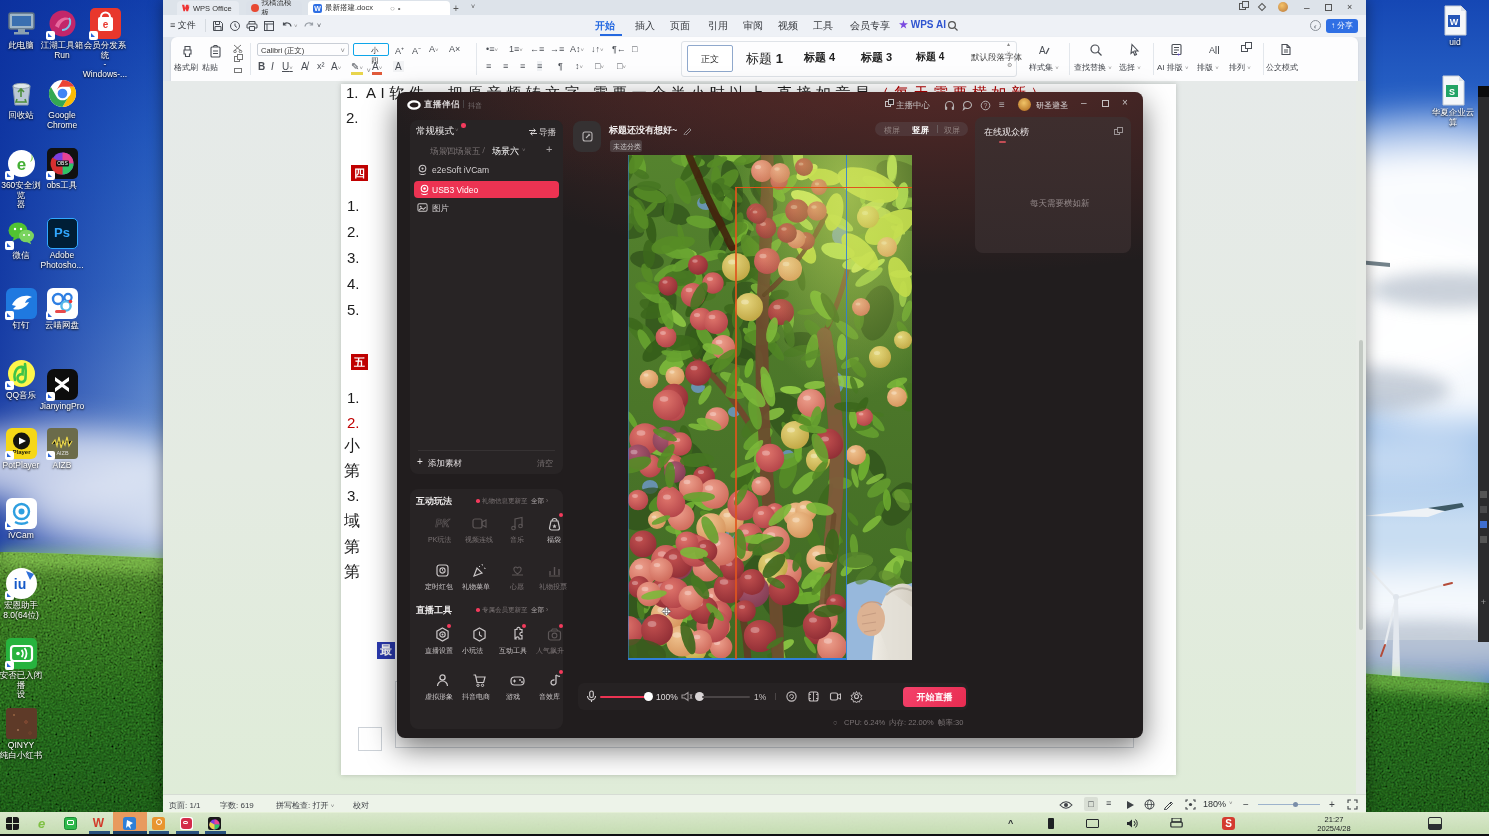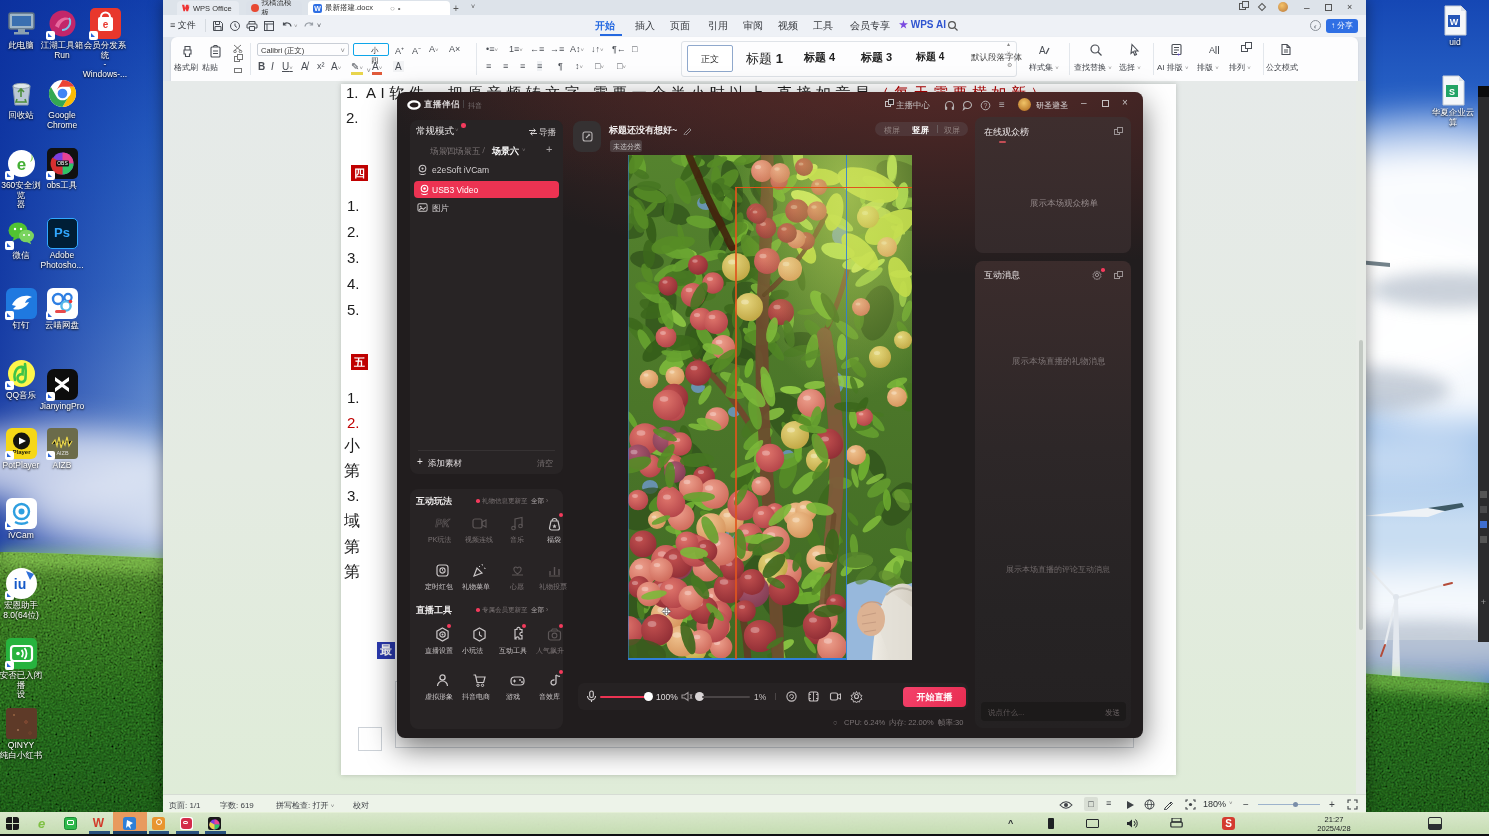--- a/index.html
+++ b/index.html
@@ -559,21 +559,21 @@
  <div class="at dim" style="left:45px;top:7px;font-size:6px">˅</div>
  <div class="reddot" style="left:51px;top:3px;width:4.5px;height:4.5px"></div>
  <svg class="ab" style="left:118px;top:8px" width="10" height="8" viewBox="0 0 10 8">
           <path d="M1 2.5 h6 M5.5 .8 L7.5 2.5 5.5 4.2 M9 5.5 H3 M4.5 3.8 L2.5 5.5 4.5 7.2" fill="none" stroke="#d8d4d5" stroke-width="1"></path>
         </svg>
  <div class="at" style="left:129px;top:7px;font-size:8.5px;color:#d8d4d5">导播</div>
  <div class="at dim" style="left:20px;top:26px;font-size:8.5px">场景四</div>
  <div class="at dim" style="left:36px;top:26px;font-size:7px"><span style="display:inline-block;transform:rotate(18deg)">|</span></div>
  <div class="at dim" style="left:45px;top:26px;font-size:8.5px">场景五</div>
  <div class="at dim" style="left:73px;top:26px;font-size:7px"><span style="display:inline-block;transform:rotate(18deg)">|</span></div>
- <div class="at" style="left:82px;top:25px;font-size:9px;color:#fff;font-weight:bold">场景六</div>
+ <div class="at" style="left:82px;top:25px;font-size:9px;color:#fff;font-weight:normal">场景六</div>
  <div class="at dim" style="left:112px;top:27px;font-size:6px">˅</div>
  <div class="at" style="left:136px;top:23px;font-size:11px;color:#a8a3a4">+</div>
  <svg class="ab" style="left:7px;top:44px" width="11" height="11" viewBox="0 0 12 12">
           <circle cx="6" cy="5" r="3.6" fill="none" stroke="#c9c5c6" stroke-width="1.2"></circle>
           <circle cx="6" cy="5" r="1.2" fill="#c9c5c6"></circle>
           <path d="M2.5 10.5 q3.5 2 7 0" stroke="#c9c5c6" stroke-width="1.2" fill="none"></path>
         </svg>
  <div class="at" style="left:22px;top:45px;font-size:8.5px;color:#d5d1d2">e2eSoft iVCam</div>
  <div class="ab" style="left:4px;top:61px;width:145px;height:17px;background:#ec3352;border-radius:4px"></div>
  <svg class="ab" style="left:9px;top:64px" width="11" height="11" viewBox="0 0 12 12">
@@ -1480,37 +1480,21 @@
 <div class="at dim" style="left:447px;top:626px;font-size:7.5px">CPU: 6.24%</div>
 <div class="at dim" style="left:492px;top:626px;font-size:7.5px">内存: 22.00%</div>
 <div class="at dim" style="left:541px;top:626px;font-size:7.5px">帧率:30</div>
 
 <div class="card" style="left:578px;top:25px;width:156px;height:136px;background:linear-gradient(180deg,#3e2e2e,#342a2b)">
  <div class="at" style="left:9px;top:9px;font-size:9px;color:#e8e3e4">在线观众榜</div>
  <div class="ab" style="left:139px;top:12px;width:6px;height:6px;border:1px solid #9a9293">
           <div class="ab" style="left:2px;top:-3px;width:6px;height:6px;border:1px solid #9a9293;background:#3a2c2c"></div>
         </div>
  <div class="ab" style="left:24px;top:24px;width:7px;height:2px;background:#c24d55;border-radius:1px"></div>
- <div class="at" style="left:55px;top:81px;font-size:8.5px;color:#938889">展示本场观众榜单</div>
-</div>
-<div class="card" style="left:578px;top:169px;width:156px;height:467px;background:linear-gradient(180deg,#3b2c2c 0%,#2d2728 40%,#262324 75%,#242122 100%)">
- <div class="at" style="left:9px;top:8px;font-size:9px;color:#e8e3e4">互动消息</div>
- <svg class="ab" style="left:117px;top:9px" width="10" height="10" viewBox="0 0 10 10">
-          <circle cx="5" cy="5" r="1.6" fill="none" stroke="#9a9293" stroke-width="1"></circle>
-          <path d="M5 .8 l.7 1.5 1.6-.5 .3 1.7 1.6.5 -.9 1.5 .9 1.5 -1.6.5 -.3 1.7 -1.6-.5 -.7 1.5 -.7-1.5 -1.6.5 -.3-1.7 -1.6-.5 .9-1.5 -.9-1.5 1.6-.5 .3-1.7 1.6.5Z" fill="none" stroke="#9a9293" stroke-width=".7"></path>
-        </svg>
- <div class="reddot" style="left:126px;top:7px;width:3.5px;height:3.5px"></div>
- <div class="ab" style="left:139px;top:12px;width:6px;height:6px;border:1px solid #9a9293">
-          <div class="ab" style="left:2px;top:-3px;width:6px;height:6px;border:1px solid #9a9293;background:#3a2c2c"></div>
-        </div>
- <div class="at" style="left:37px;top:95px;font-size:8.5px;color:#7e7576">展示本场直播的礼物消息</div>
- <div class="at" style="left:31px;top:303px;font-size:8px;color:#6f6869">展示本场直播的评论互动消息</div>
- <div class="ab" style="left:6px;top:441px;width:145px;height:19px;background:#1c1a1a;border-radius:4px"></div>
- <div class="at" style="left:13px;top:447px;font-size:7.5px;color:#5f5859">说点什么...</div>
- <div class="at" style="left:130px;top:447px;font-size:7.5px;color:#6a6263">发送</div>
+ <div class="at" style="left:55px;top:81px;font-size:8.5px;color:#938889">每天需要横如新</div>
 </div>
 </div>
 
 <div id="taskbar">
  <svg class="tico" style="left:6px" width="13" height="13" viewBox="0 0 13 13">
         <g fill="#1a1a1a">
           <rect x="0" y="0" width="6" height="6"></rect>
           <rect x="7" y="0" width="6" height="6"></rect>
           <rect x="0" y="7" width="6" height="6"></rect>
           <rect x="7" y="7" width="6" height="6"></rect>

